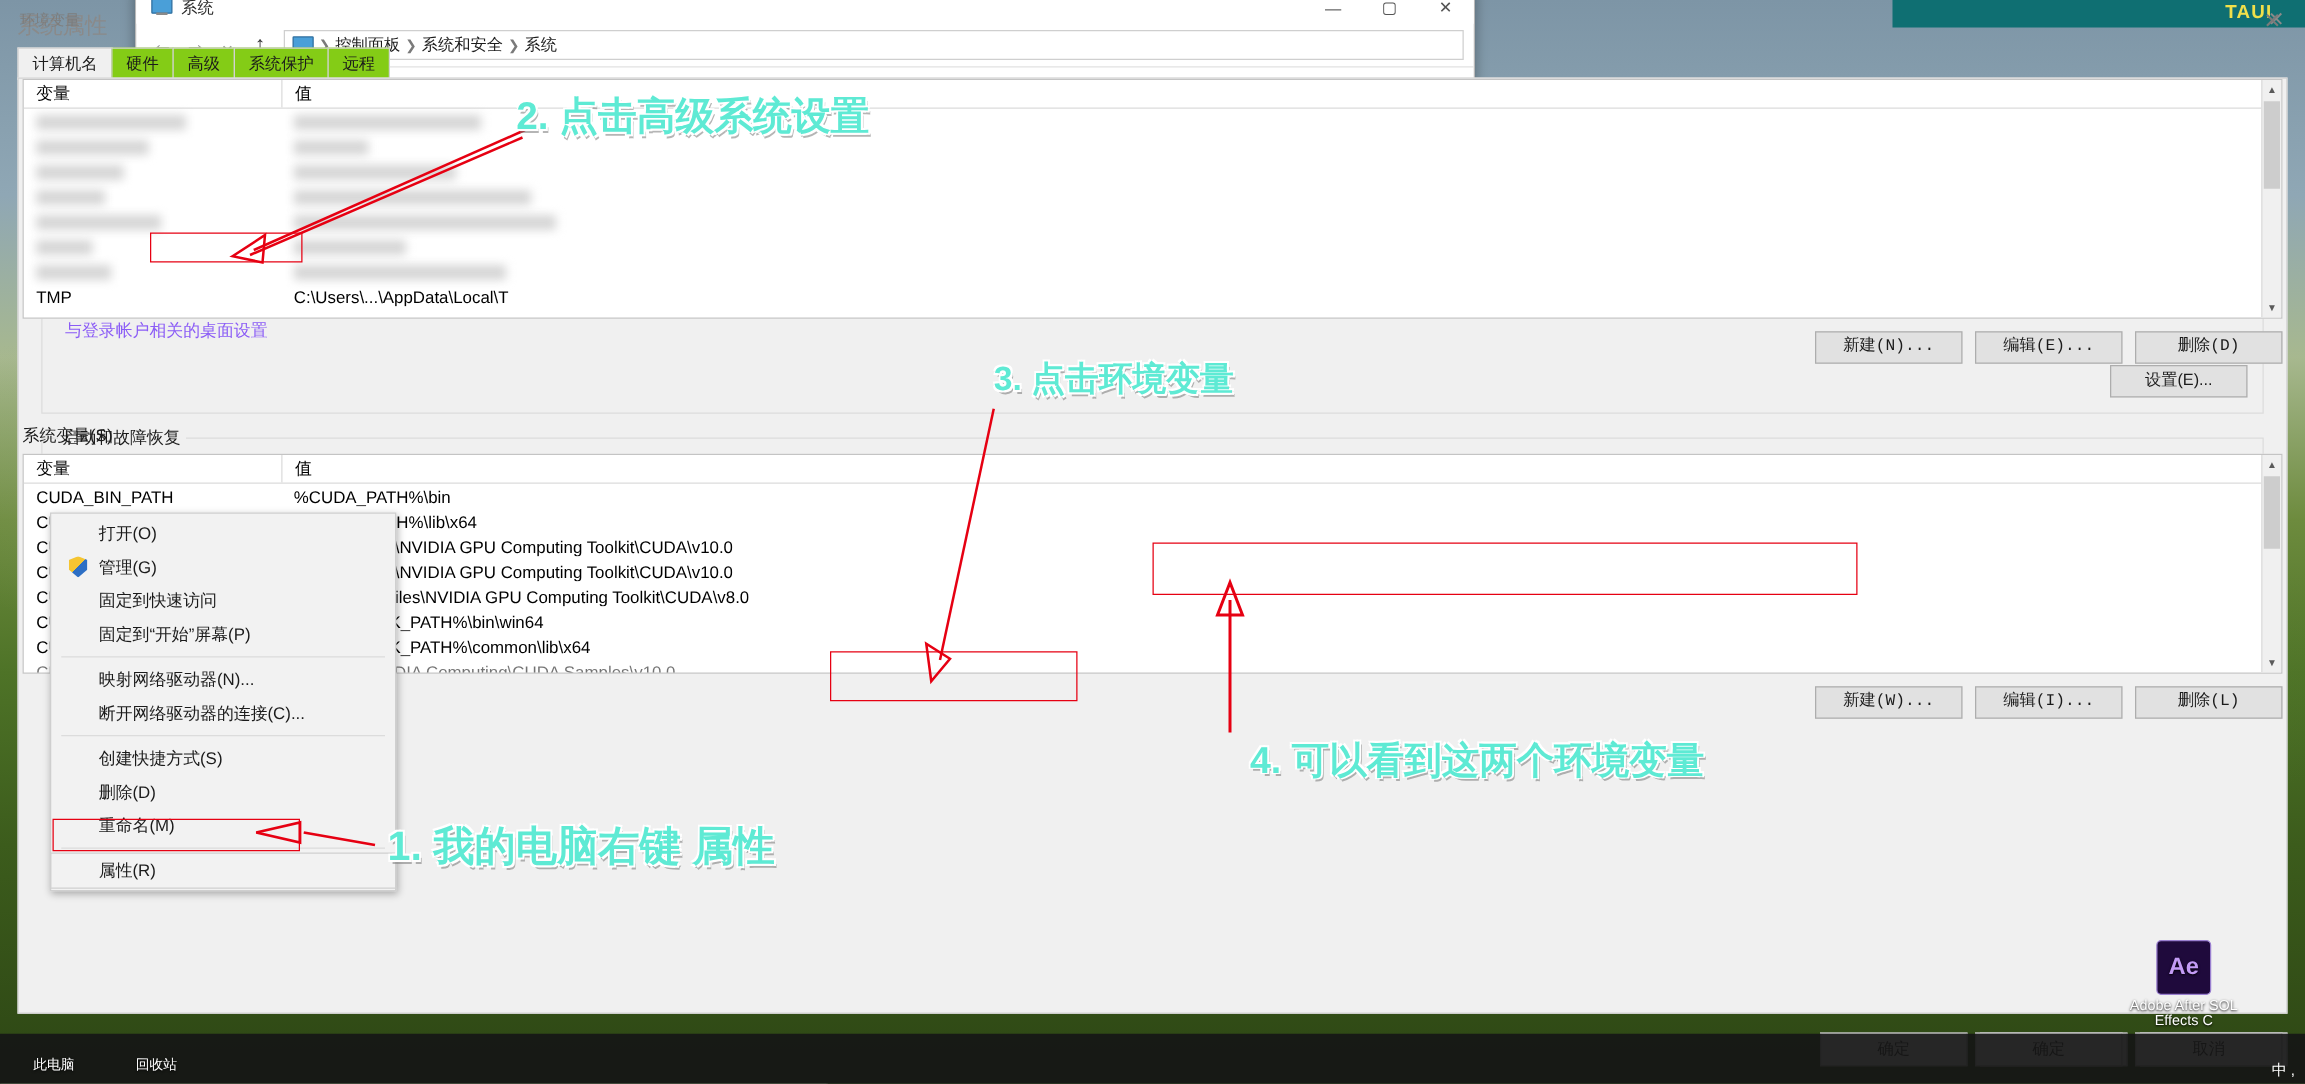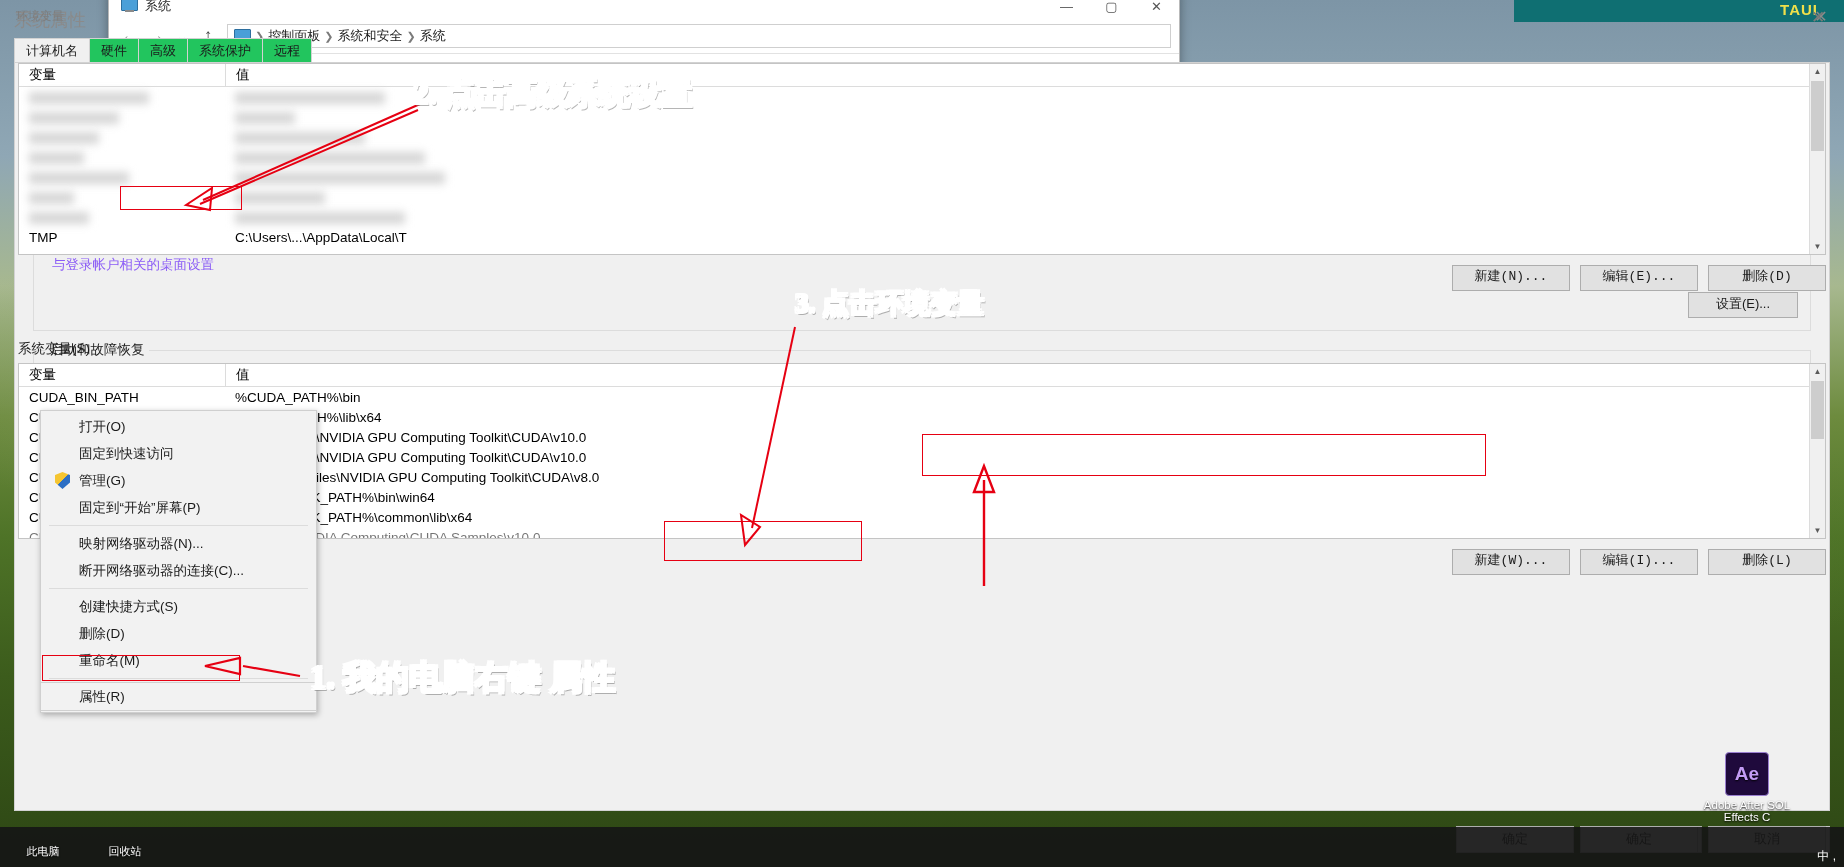--- a/index.html
+++ b/index.html
@@ -48,21 +48,21 @@
   .eitem.boxed{position:relative;}
   #explorer .eright{flex:1;padding-top:24px;}
   .erlink{color:#0b3c85;font-size:13.5px;}
   .erlabel{color:#1b1b1b;font-size:13.5px;}
   
   #sysprop{left:358px;top:42px;width:518px;height:600px;background:#f0f0f0;border:1px solid #9a9a9a;}
   #sysprop .sp-head{height:34px;background:#fff;border-bottom:1px solid #f0f0f0;}
   #sysprop .sp-title{position:absolute;left:14px;top:8px;font-size:18px;color:#8a8a8a;}
   #sysprop .sp-x{position:absolute;right:0;top:0;width:46px;height:32px;display:flex;align-items:center;justify-content:center;color:#8a8a8a;font-size:16px;}
   .tabstrip{position:absolute;left:14px;top:38px;right:14px;height:25px;display:flex;}
-  .tab{height:25px;padding:0 11px;line-height:24px;font-size:13px;background:#22c55e;border:1px solid #d2d2d2;border-bottom:none;color:#1b1b1b;margin-right:-1px;}
+  .tab{height:25px;padding:0 11px;line-height:24px;font-size:13px;background:#84cc16;border:1px solid #d2d2d2;border-bottom:none;color:#1b1b1b;margin-right:-1px;}
   .tab.active{background:#f0f0f0;}
   .tabpane{position:absolute;left:14px;top:62px;right:14px;bottom:56px;background:#f0f0f0;border:1px solid #d2d2d2;}
   .pane-note{padding:18px 22px 6px 22px;font-size:13.5px;color:#1b1b1b;}
   fieldset.grp{margin:10px 18px 0 18px;border:1px solid #dcdcdc;padding:4px 12px 12px 12px;position:relative;}
   fieldset.grp legend{font-size:13.5px;color:#1b1b1b;padding:0 4px;}
   fieldset.grp .gtext{font-size:13.5px;color:#8b5cf6;padding:6px 0 0 6px;}
   .grpbtnrow{display:flex;justify-content:flex-end;margin-top:18px;}
   .btn{min-width:88px;height:24px;line-height:22px;text-align:center;font-size:13px;
        background:#e1e1e1;border:1px solid #adadad;color:#1b1b1b;padding:0 10px;}
   .btn.dis{color:#8d8d8d;border-color:#c4c4c4;background:#e9e9e9;}
@@ -97,22 +97,22 @@
   .mi.bold{font-weight:normal;}
   .mi .micon{position:absolute;left:14px;top:5px;}
   .msep{height:1px;background:#dcdcdc;margin:4px 8px;}
   .mi.sel{outline:1px solid #d0d0d0;}
   
   #taskbar{position:absolute;left:0;bottom:0;width:1844px;height:40px;background:rgba(22,22,22,.92);}
   .deskicon{position:absolute;width:56px;text-align:center;color:#fff;font-size:11px;text-shadow:0 1px 2px #000;}
   .deskicon .sq{width:40px;height:40px;margin:0 auto 2px auto;border-radius:3px;}
   
   #anno{position:absolute;inset:0;pointer-events:none;}
-  .annotxt{position:absolute;color:#ffffff;font-weight:bold;white-space:nowrap;
-     font-family:Liberation Serif, serif;
+  .annotxt{position:absolute;color:#5eead4;font-weight:bold;white-space:nowrap;
+     font-family:Liberation Sans, sans-serif;
      text-shadow:-1.5px -1.5px 0 #fff,1.5px -1.5px 0 #fff,-1.5px 1.5px 0 #fff,1.5px 1.5px 0 #fff,
                   2px 3px 0 rgba(120,120,120,.55);}
   .redbox{position:absolute;border:1.5px solid #e60012;}
   
   #aeicon{position:absolute;right:42px;bottom:44px;width:110px;text-align:center;color:#fff;font-size:11.5px;text-shadow:0 1px 2px #000;}
   #aeicon .sq{width:42px;height:42px;margin:0 auto 3px auto;background:#1f0a3c;border:1px solid #9a7fd0;border-radius:4px;color:#c39bf5;font-weight:bold;font-size:19px;line-height:42px;}
   #ime{position:absolute;right:8px;bottom:2px;color:#fff;font-size:12px;}
 </style>
 </head>
 <body>
@@ -355,25 +355,25 @@
   </div>
 
   <div class="ev-bottom">
     <div class="btn">确定</div>
     <div class="btn">取消</div>
   </div>
 </div>
 
 <div id="ctxmenu">
   <div class="mi bold">打开(O)</div>
-  <div class="mi">固定到快速访问</div>
   <div class="mi">
     <span class="micon shield"></span>
     <span>管理(G)</span>
   </div>
+  <div class="mi">固定到快速访问</div>
   <div class="mi">固定到“开始”屏幕(P)</div>
   <div class="msep"></div>
   <div class="mi">映射网络驱动器(N)...</div>
   <div class="mi">断开网络驱动器的连接(C)...</div>
   <div class="msep"></div>
   <div class="mi">创建快捷方式(S)</div>
   <div class="mi">删除(D)</div>
   <div class="mi">重命名(M)</div>
   <div class="msep"></div>
   <div class="mi sel">属性(R)</div>
@@ -411,14 +411,15 @@
     <path d="M984,466 L974,492 L994,492 Z" fill="none" stroke="#e60012" stroke-width="2.4"></path>
   </svg>
 
   <div class="redbox" style="left:120px;top:186px;width:120px;height:22px;"></div>
   <div class="redbox" style="left:42px;top:655px;width:196px;height:24px;"></div>
   <div class="redbox" style="left:664px;top:521px;width:196px;height:38px;"></div>
   <div class="redbox" style="left:922px;top:434px;width:562px;height:40px;"></div>
 
   <span class="annotxt" style="left:413px;top:72px;font-size:31px;">2. 点击高级系统设置</span>
   <span class="annotxt" style="left:795px;top:285px;font-size:27px;">3. 点击环境变量</span>
+  <span class="annotxt" style="left:1000px;top:588px;font-size:30px;">4. 可以看到这两个环境变量</span>
   <span class="annotxt" style="left:310px;top:655px;font-size:33px;">1. 我的电脑右键  属性</span>
 </div>
 
 </body></html>

